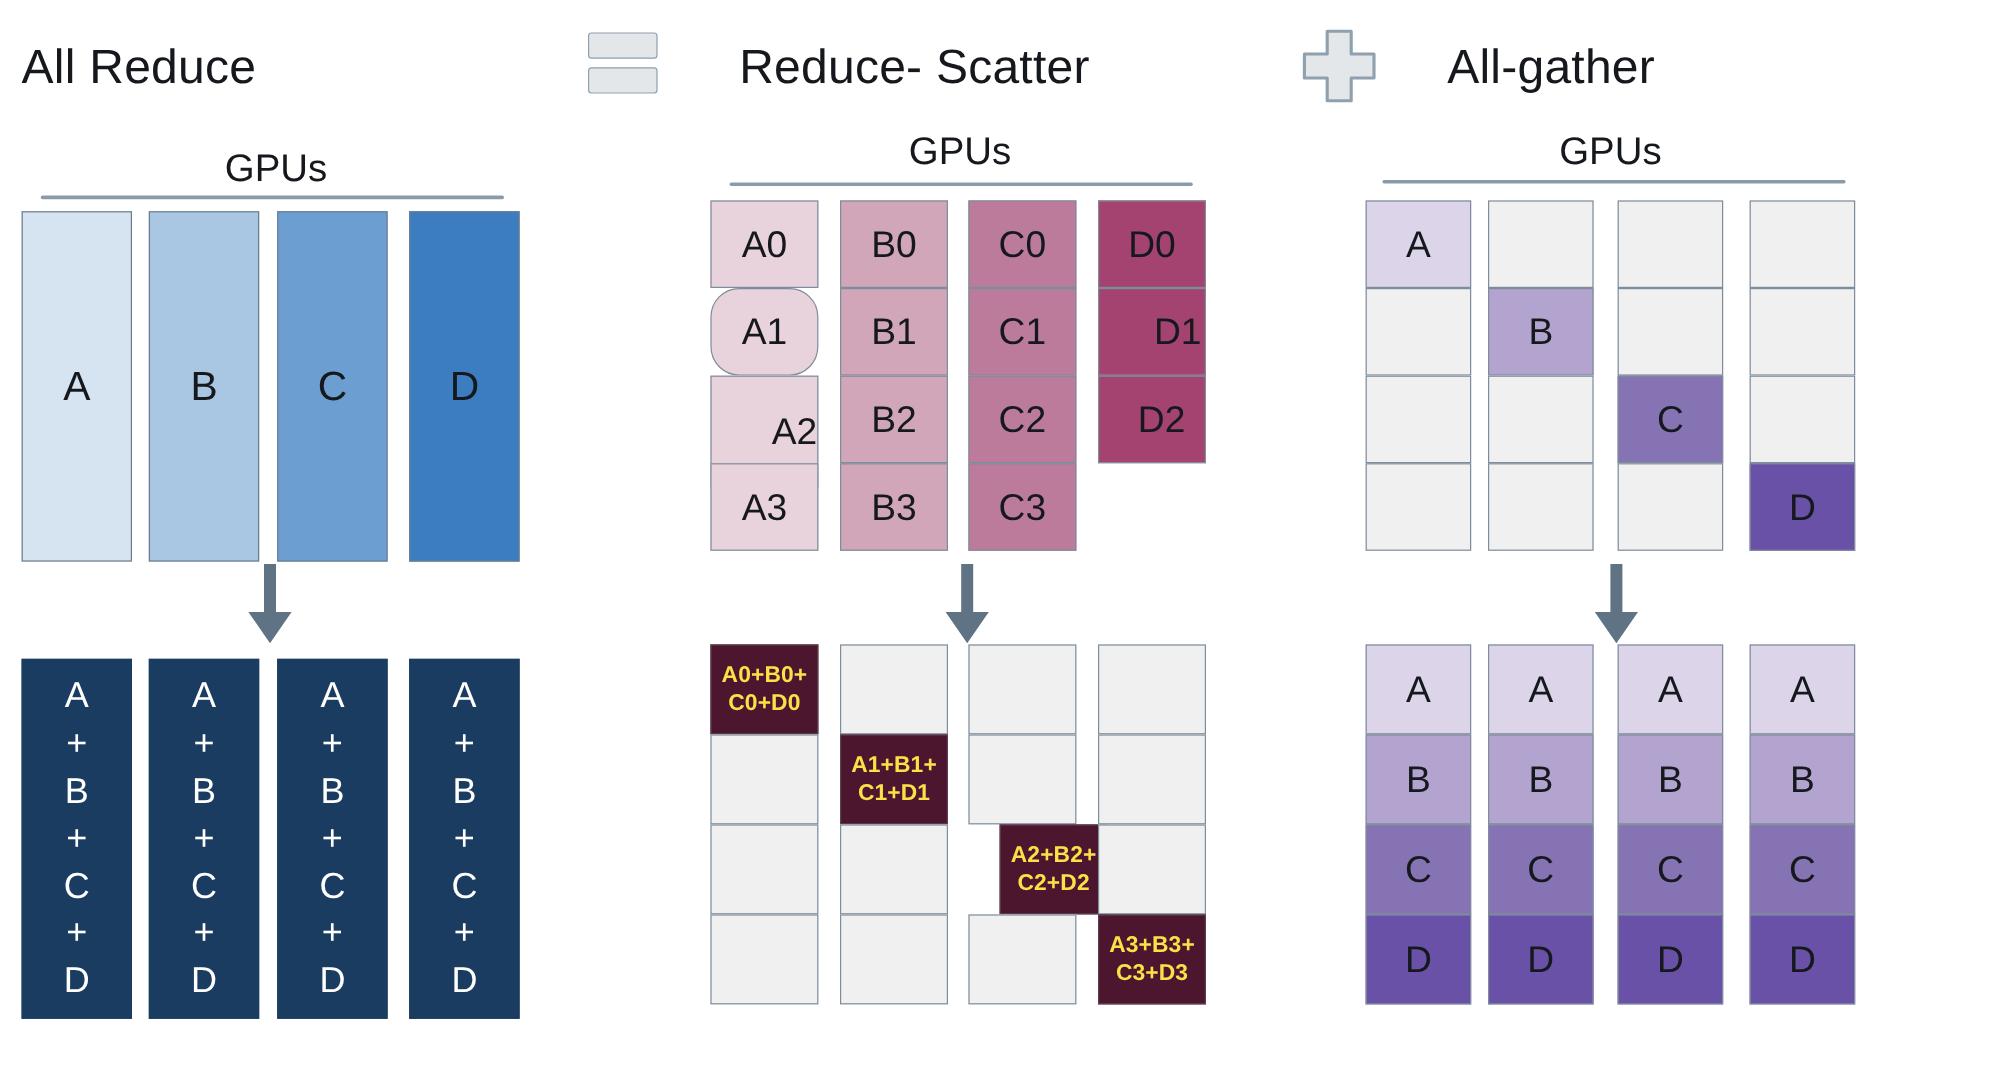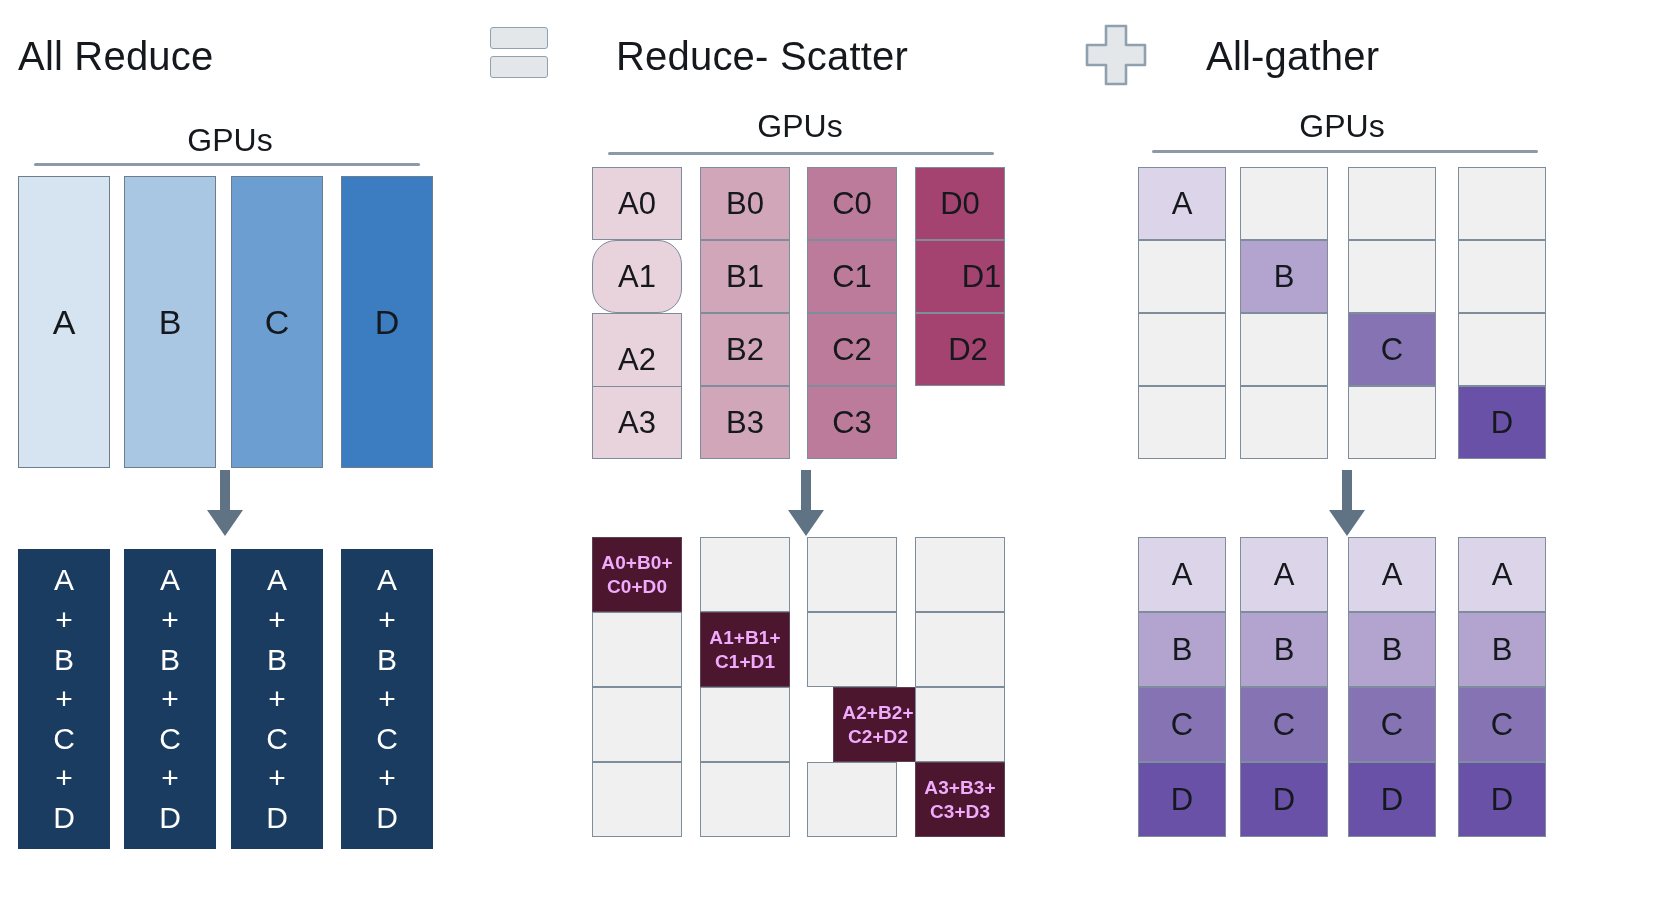--- a/index.html
+++ b/index.html
@@ -81,21 +81,21 @@
     box-sizing:border-box;
     border:1.6px solid #7e8d9b;
     display:flex;align-items:center;justify-content:center;
     text-align:center;
     font-size:31px;
     color:#15181c;
     line-height:1.15;
   }
   .cell.empty{background:#f0f0f0;}
   .cell.maroon{
-    background:#4b162e;color:#f0abfc;font-size:19px;font-weight:700;
+    background:#4b162e;color:#fde047;font-size:19px;font-weight:700;
     letter-spacing:.1px;line-height:1.25;border-color:#5d4152;
   }
   .cell.maroon span{display:block;}
 
   
   .arrow{position:absolute;}
   .arrow svg{display:block;}
 </style>
 </head>
 <body>
@@ -212,21 +212,21 @@
         <span>+</span>
         <span>D</span>
       </div>
     </div>
     <div class="cell" style="left:592px;top:167px;width:90px;height:73px;background:#e8d2dc;">
       <span>A0</span>
     </div>
     <div class="cell" style="left:592px;top:240px;width:90px;height:73px;background:#e8d2dc;border-radius:24px;">
       <span>A1</span>
     </div>
-    <div class="cell" style="left:592px;top:313px;width:90px;height:94px;background:#e8d2dc;">
+    <div class="cell" style="left:592px;top:313px;width:90px;height:94px;background:#e8d2dc;justify-content:flex-end;">
       <span>A2</span>
     </div>
     <div class="cell" style="left:592px;top:386px;width:90px;height:73px;background:#e8d2dc;">
       <span>A3</span>
     </div>
     <div class="cell" style="left:700px;top:167px;width:90px;height:73px;background:#d0a6b8;">
       <span>B0</span>
     </div>
     <div class="cell" style="left:700px;top:240px;width:90px;height:73px;background:#d0a6b8;">
       <span>B1</span>

